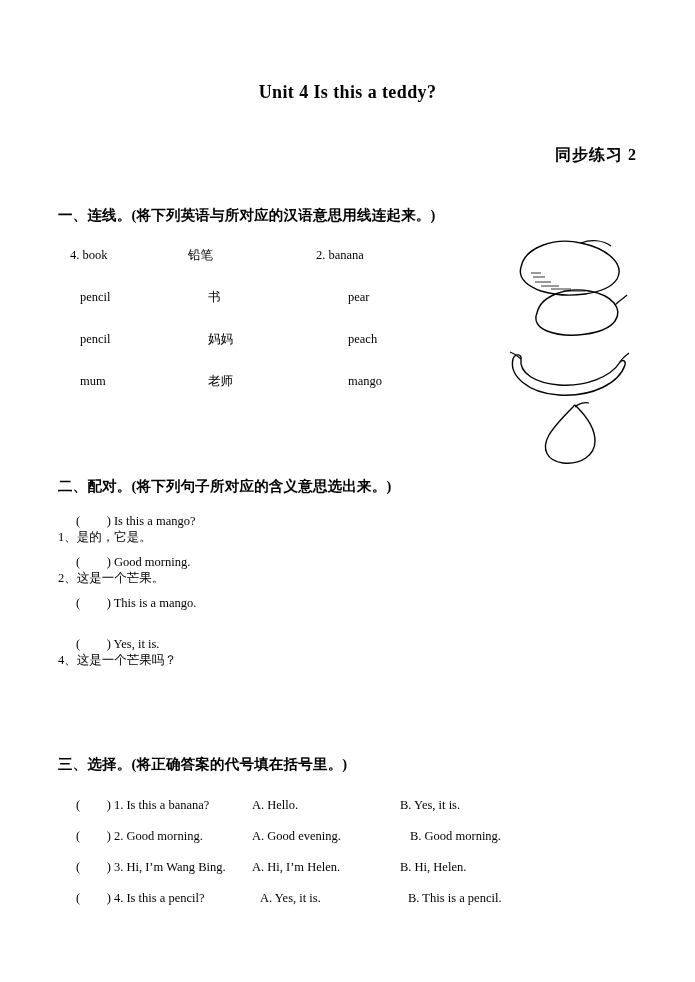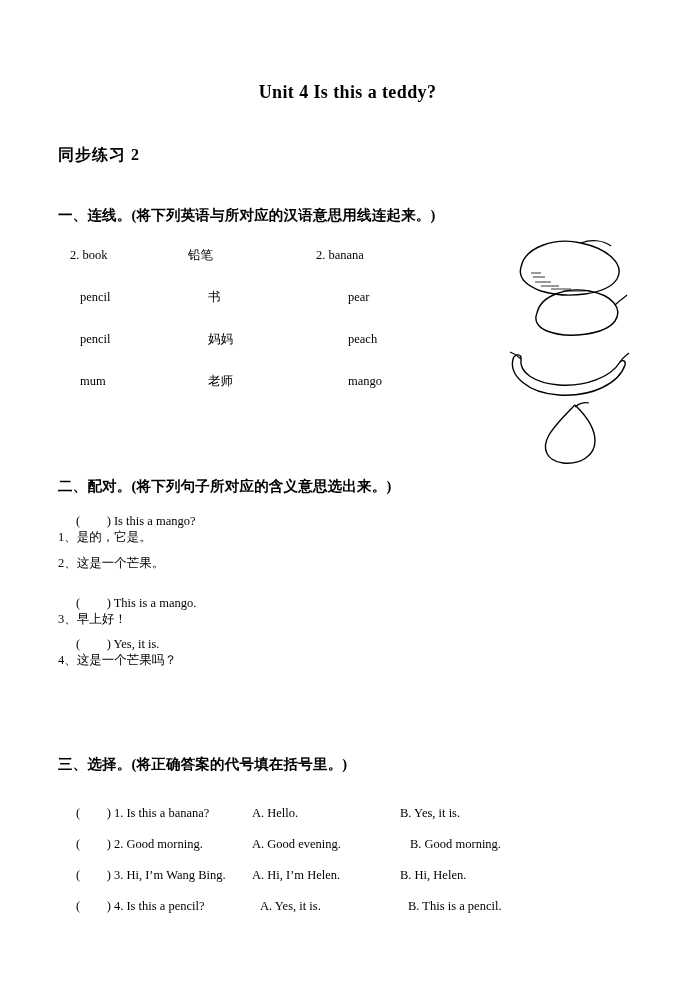--- a/index.html
+++ b/index.html
@@ -23,21 +23,21 @@
     padding: 0 58px;
   }
   .doc-title {
     text-align: center;
     font-weight: bold;
     font-size: 18px;
     letter-spacing: 0.4px;
     margin-top: 82px;
   }
   .doc-subtitle {
-    text-align: left;
+    text-align: right;
     font-weight: bold;
     font-size: 16px;
     margin-top: 42px;
     letter-spacing: 1px;
   }
   .section-head {
     font-weight: bold;
     font-size: 14.5px;
     margin-top: 40px;
     letter-spacing: 0.2px;
@@ -83,21 +83,21 @@
     flex-direction: column;
   }
   .pair-left { width: 220px; padding-left: 18px; }
   .paren { letter-spacing: 0.5px; }
   .pair-right { width: 260px; }
 
   
   .choice-list { margin-top: 16px; }
   .choice-row {
     display: flex;
-    align-items: flex-end;
+    align-items: center;
     height: 31px;
     font-size: 12.5px;
     padding-left: 18px;
   }
   .q-text { width: 176px; }
   .opt-a { width: 148px; }
   .opt-b { width: 180px; }
   .blank-inline { display: inline-block; width: 26px; }
 </style>
 </head>
@@ -105,21 +105,21 @@
 
 <div class="page">
 
   <div class="doc-title">Unit 4 Is this a teddy?</div>
   <div class="doc-subtitle">同步练习 2</div>
 
   <div class="section-head s1">一、连线。(将下列英语与所对应的汉语意思用线连起来。)</div>
 
   <div class="match-block">
     <div class="match-row">
-      <span class="col-a">2. book</span>
+      <span class="col-a">4. book</span>
       <span class="col-b">铅笔</span>
       <span class="col-c">2. banana</span>
     </div>
     <div class="match-row">
       <span class="col-a indent">pencil</span>
       <span class="col-b indent">书</span>
       <span class="col-c" style="padding-left:12px;">pear</span>
     </div>
     <div class="match-row">
       <span class="col-a indent">pencil</span>
@@ -166,25 +166,25 @@
   </div>
 
   <div class="section-head s2">二、配对。(将下列句子所对应的含义意思选出来。)</div>
 
   <div class="pair-list">
     <div class="pair-row">
       <span class="pair-left"><span class="paren">(</span><span class="blank-inline"></span><span>) Is this a mango?</span></span>
       <span class="pair-right">1、是的，它是。</span>
     </div>
     <div class="pair-row">
+      <span class="pair-left"><span class="paren">(</span><span class="blank-inline"></span><span>) Good morning.</span></span>
       <span class="pair-right">2、这是一个芒果。</span>
     </div>
     <div class="pair-row">
       <span class="pair-left"><span class="paren">(</span><span class="blank-inline"></span><span>) This is a mango.</span></span>
-      <span class="pair-right">3、早上好！</span>
     </div>
     <div class="pair-row">
       <span class="pair-left"><span class="paren">(</span><span class="blank-inline"></span><span>) Yes, it is.</span></span>
       <span class="pair-right">4、这是一个芒果吗？</span>
     </div>
     <div class="pair-row">
     </div>
   </div>
 
   <div class="section-head s3">三、选择。(将正确答案的代号填在括号里。)</div>

